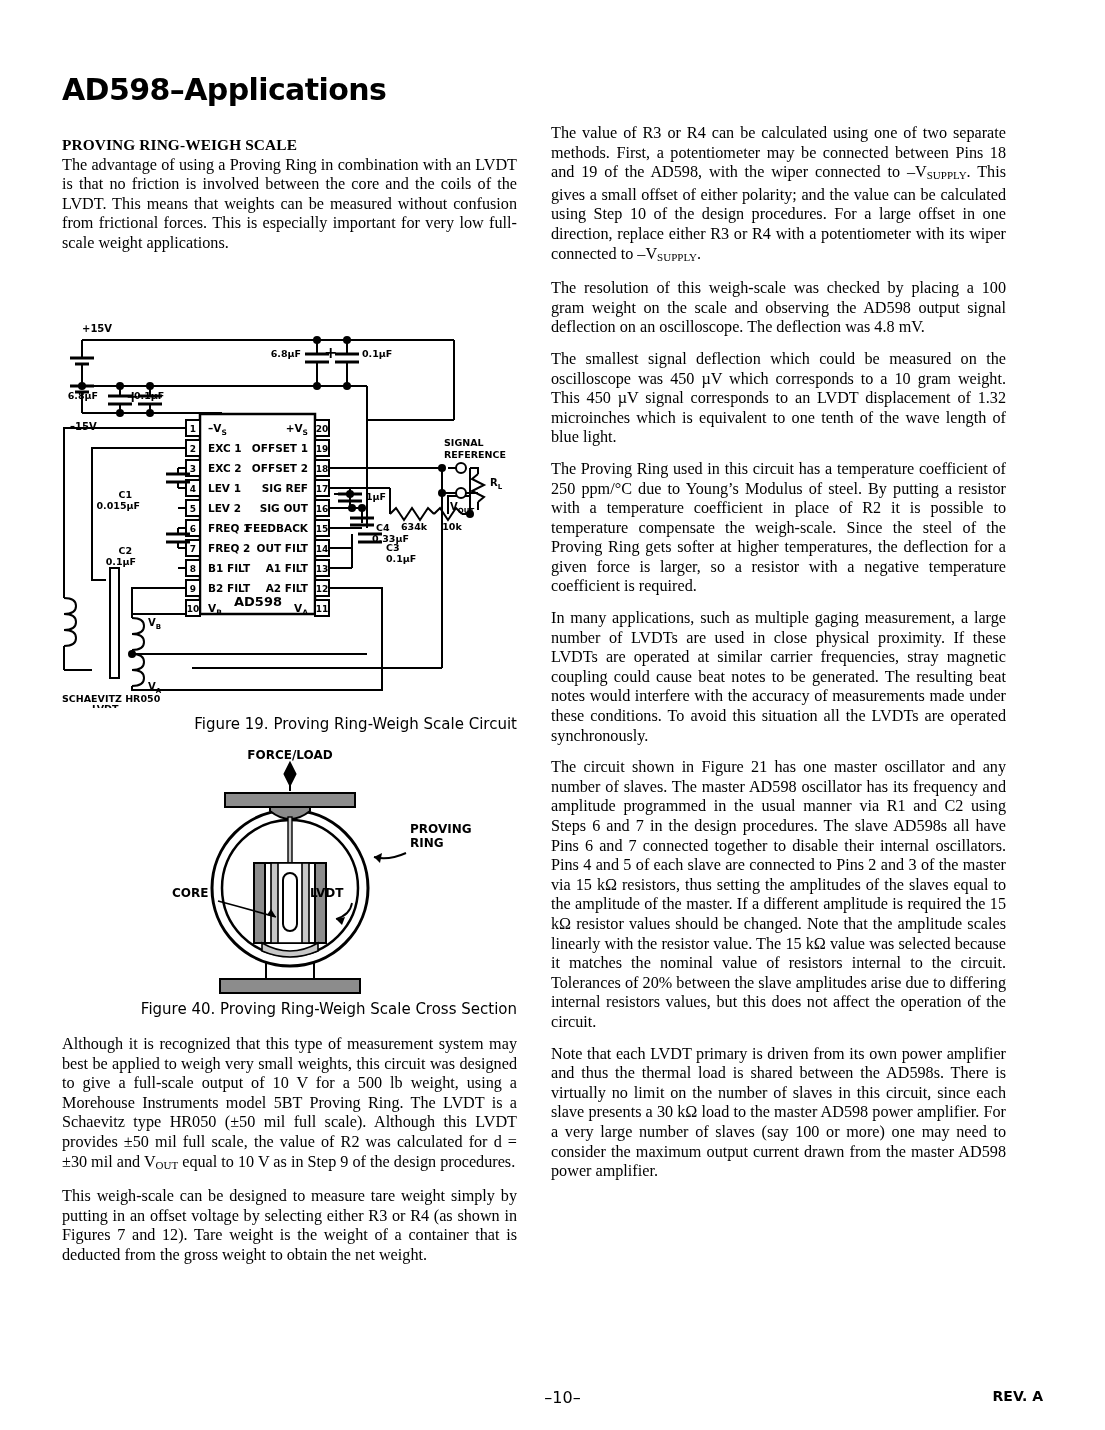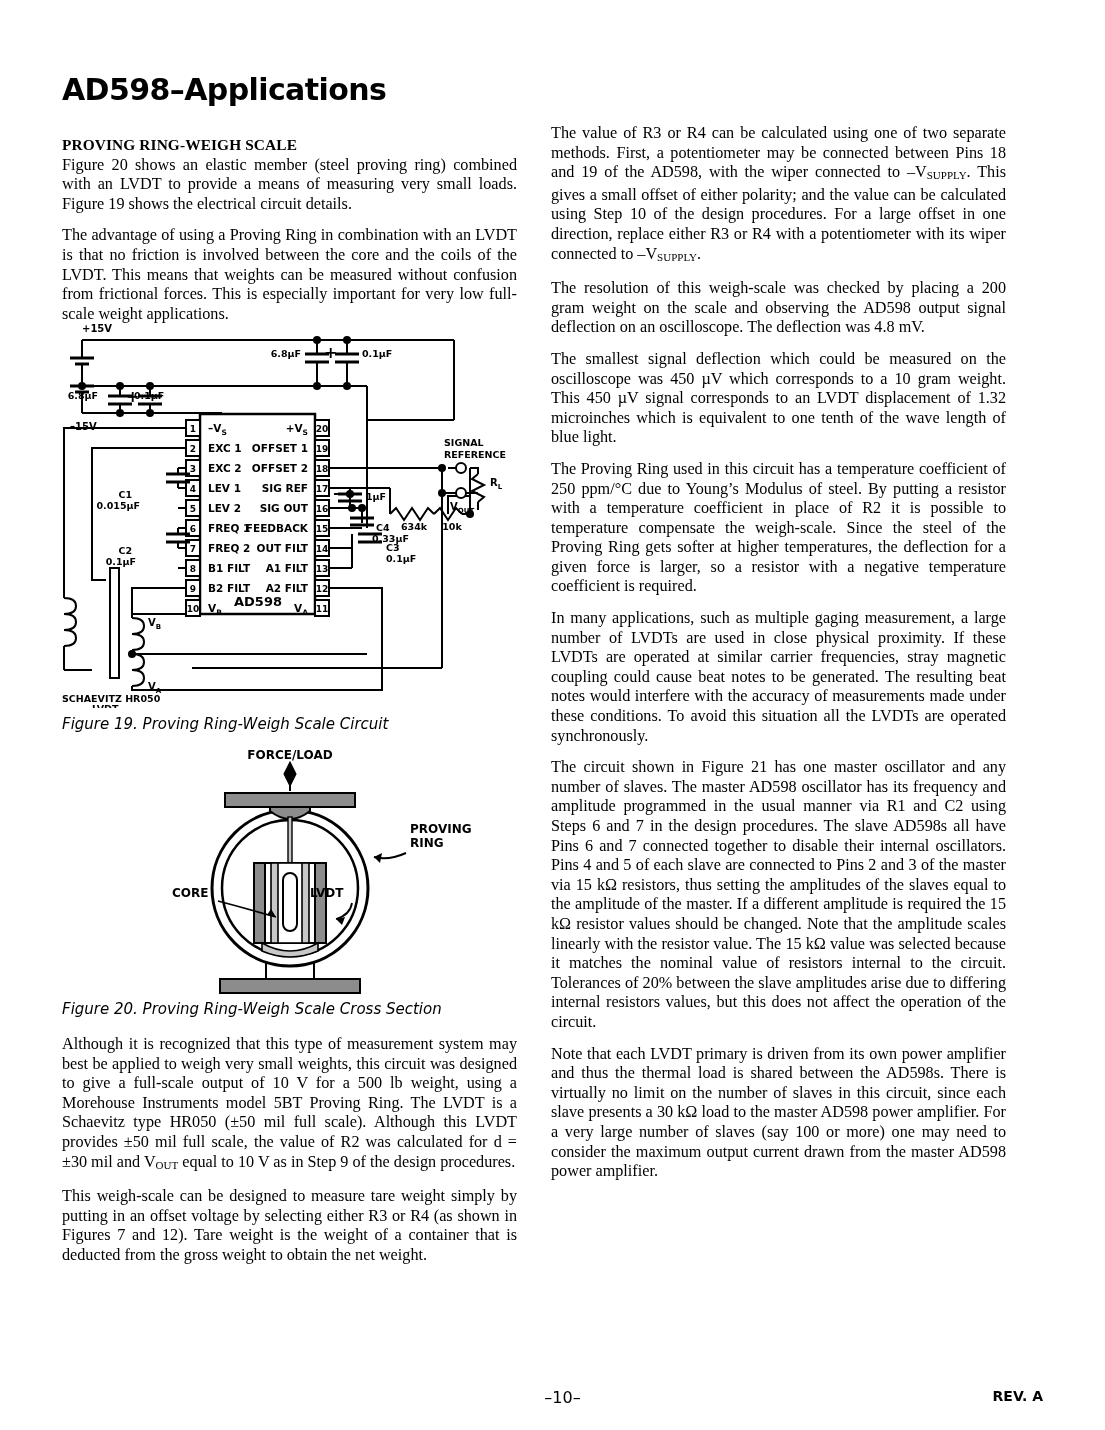--- a/index.html
+++ b/index.html
@@ -5,51 +5,50 @@
   html,body{margin:0;padding:0;background:#fff;}
   body{width:1105px;height:1430px;font-family:"Liberation Serif",serif;color:#000;position:relative;overflow:hidden;}
   .page{position:absolute;left:0;top:0;width:1105px;height:1029px;}
   .title{position:absolute;left:62px;top:72px;font-family:"DejaVu Sans",sans-serif;font-weight:bold;font-size:30px;letter-spacing:-0.6px;}
   .col{position:absolute;width:455px;font-size:16.2px;line-height:19.6px;text-align:justify;}
   .colL{left:62px;top:124px;margin-top:11px;}
   .colR{left:551px;top:124px;}
   h2.sec{font-family:"Liberation Serif",serif;font-weight:bold;font-size:15.4px;margin:0 0 1px 0;letter-spacing:0.1px;}
   p{margin:0 0 12px 0;}
   sub{font-size:11px;vertical-align:-2px;}
-  .cap{font-family:"DejaVu Sans",sans-serif;font-style:italic;font-size:15px;text-align:left;width:455px;}
+  .cap{font-family:"DejaVu Sans",sans-serif;font-size:15px;text-align:right;width:455px;}
   .footer-page{position:absolute;left:10px;top:1388px;width:1105px;text-align:center;font-family:"DejaVu Sans",sans-serif;font-size:16px;}
   .footer-rev{position:absolute;right:62px;top:1388px;font-family:"DejaVu Sans",sans-serif;font-size:14px;font-weight:bold;}
   .fig{position:absolute;}
   #fig19{left:62px;top:318px;}
   #fig19cap{position:absolute;left:62px;top:715px;}
   #fig20{left:62px;top:745px;}
   #fig20cap{position:absolute;left:62px;top:1000px;}
   svg text{font-family:"DejaVu Sans",sans-serif;font-weight:bold;}
 </style>
 </head>
 <body>
 
 <div class="page">
 
   <div class="title">AD598–Applications</div>
 
   <div class="col colL">
     <h2 class="sec">PROVING RING-WEIGH SCALE</h2>
-    <p>Figure 20 shows an elastic member (steel proving ring) combined with an LVDT to provide a means of measuring very small loads. Figure 19 shows the electrical circuit details.</p>
     <p>The advantage of using a Proving Ring in combination with an LVDT is that no friction is involved between the core and the coils of the LVDT. This means that weights can be measured without confusion from frictional forces. This is especially important for very low full-scale weight applications.</p>
   </div>
 
   <div class="col" style="left:62px;top:1035px;">
     <p><span>Although it is recognized that this type of measurement system may best be applied to weigh very small weights, this circuit was designed to give a full-scale output of 10 V for a 500 lb weight, using a Morehouse Instruments model 5BT Proving Ring. The LVDT is a Schaevitz type HR050 (±50 mil full scale). Although this LVDT provides ±50 mil full scale, the value of R2 was calculated for d = ±30 mil and V</span><sub>OUT</sub><span> equal to 10 V as in Step 9 of the design procedures.</span></p>
     <p>This weigh-scale can be designed to measure tare weight simply by putting in an offset voltage by selecting either R3 or R4 (as shown in Figures 7 and 12). Tare weight is the weight of a container that is deducted from the gross weight to obtain the net weight.</p>
   </div>
 
   <div class="col colR">
     <p><span>The value of R3 or R4 can be calculated using one of two separate methods. First, a potentiometer may be connected between Pins 18 and 19 of the AD598, with the wiper connected to –V</span><sub>SUPPLY</sub><span>. This gives a small offset of either polarity; and the value can be calculated using Step 10 of the design procedures. For a large offset in one direction, replace either R3 or R4 with a potentiometer with its wiper connected to –V</span><sub>SUPPLY</sub><span>.</span></p>
-    <p>The resolution of this weigh-scale was checked by placing a 200 gram weight on the scale and observing the AD598 output signal deflection on an oscilloscope. The deflection was 4.8 mV.</p>
+    <p>The resolution of this weigh-scale was checked by placing a 100 gram weight on the scale and observing the AD598 output signal deflection on an oscilloscope. The deflection was 4.8 mV.</p>
     <p>The smallest signal deflection which could be measured on the oscilloscope was 450 µV which corresponds to a 10 gram weight. This 450 µV signal corresponds to an LVDT displacement of 1.32 microinches which is equivalent to one tenth of the wave length of blue light.</p>
     <p>The Proving Ring used in this circuit has a temperature coefficient of 250 ppm/°C due to Young’s Modulus of steel. By putting a resistor with a temperature coefficient in place of R2 it is possible to temperature compensate the weigh-scale. Since the steel of the Proving Ring gets softer at higher temperatures, the deflection for a given force is larger, so a resistor with a negative temperature coefficient is required.</p>
     <p>In many applications, such as multiple gaging measurement, a large number of LVDTs are used in close physical proximity. If these LVDTs are operated at similar carrier frequencies, stray magnetic coupling could cause beat notes to be generated. The resulting beat notes would interfere with the accuracy of measurements made under these conditions. To avoid this situation all the LVDTs are operated synchronously.</p>
     <p>The circuit shown in Figure 21 has one master oscillator and any number of slaves. The master AD598 oscillator has its frequency and amplitude programmed in the usual manner via R1 and C2 using Steps 6 and 7 in the design procedures. The slave AD598s all have Pins 6 and 7 connected together to disable their internal oscillators. Pins 4 and 5 of each slave are connected to Pins 2 and 3 of the master via 15 kΩ resistors, thus setting the amplitudes of the slaves equal to the amplitude of the master. If a different amplitude is required the 15 kΩ resistor values should be changed. Note that the amplitude scales linearly with the resistor value. The 15 kΩ value was selected because it matches the nominal value of resistors internal to the circuit. Tolerances of 20% between the slave amplitudes arise due to differing internal resistors values, but this does not affect the operation of the circuit.</p>
     <p>Note that each LVDT primary is driven from its own power amplifier and thus the thermal load is shared between the AD598s. There is virtually no limit on the number of slaves in this circuit, since each slave presents a 30 kΩ load to the master AD598 power amplifier. For a very large number of slaves (say 100 or more) one may need to consider the maximum output current drawn from the master AD598 power amplifier.</p>
   </div>
 
   <svg class="fig" id="fig19" width="460" height="390" viewBox="0 0 460 390">
     <g stroke="#000" fill="none" stroke-width="2">
 
@@ -375,18 +374,18 @@
     <path d="M344 108 Q326 116 312 112" stroke="#000" stroke-width="2" fill="none"></path>
     <path d="M312 112 L320 108 L318 118 Z" fill="#000"></path>
     <text x="110" y="152" font-size="12">CORE</text>
     <path d="M156 156 Q186 164 214 172" stroke="#000" stroke-width="1.6" fill="none"></path>
     <path d="M214 172 L205 170 L209 164 Z" fill="#000"></path>
     <text x="248" y="152" font-size="12">LVDT</text>
     <path d="M290 158 Q288 170 274 174" stroke="#000" stroke-width="1.8" fill="none"></path>
     <path d="M274 174 L283 172 L280 180 Z" fill="#000"></path>
   </svg>
 
-  <div class="cap" id="fig20cap">Figure 20.  Proving Ring-Weigh Scale Cross Section</div>
+  <div class="cap" id="fig20cap">Figure 40.  Proving Ring-Weigh Scale Cross Section</div>
 
   <div class="footer-page">–10–</div>
   <div class="footer-rev">REV. A</div>
 
 </div>
 
 </body></html>

